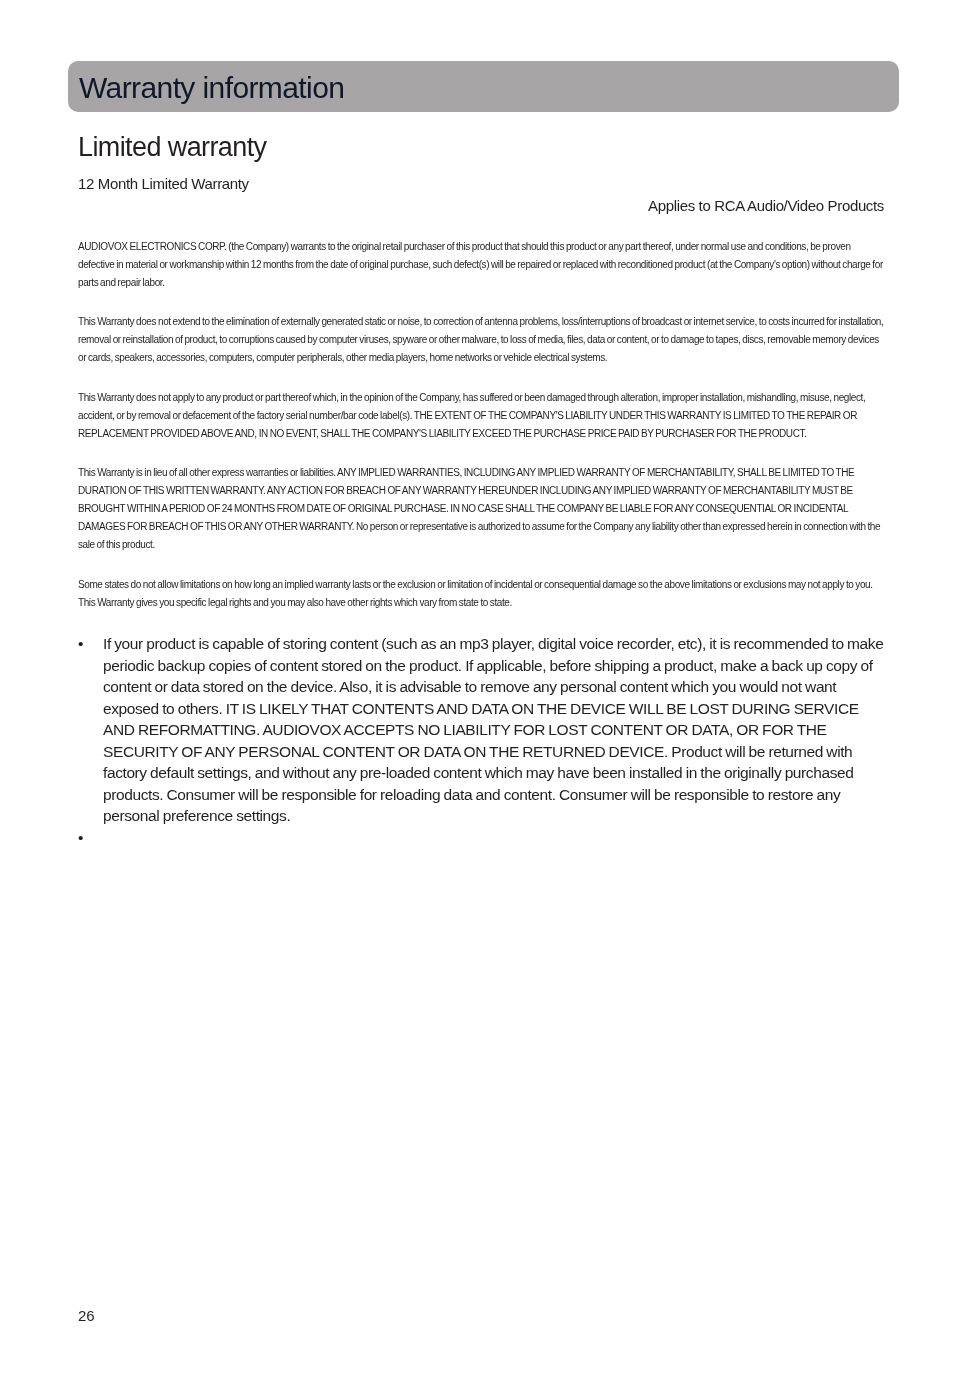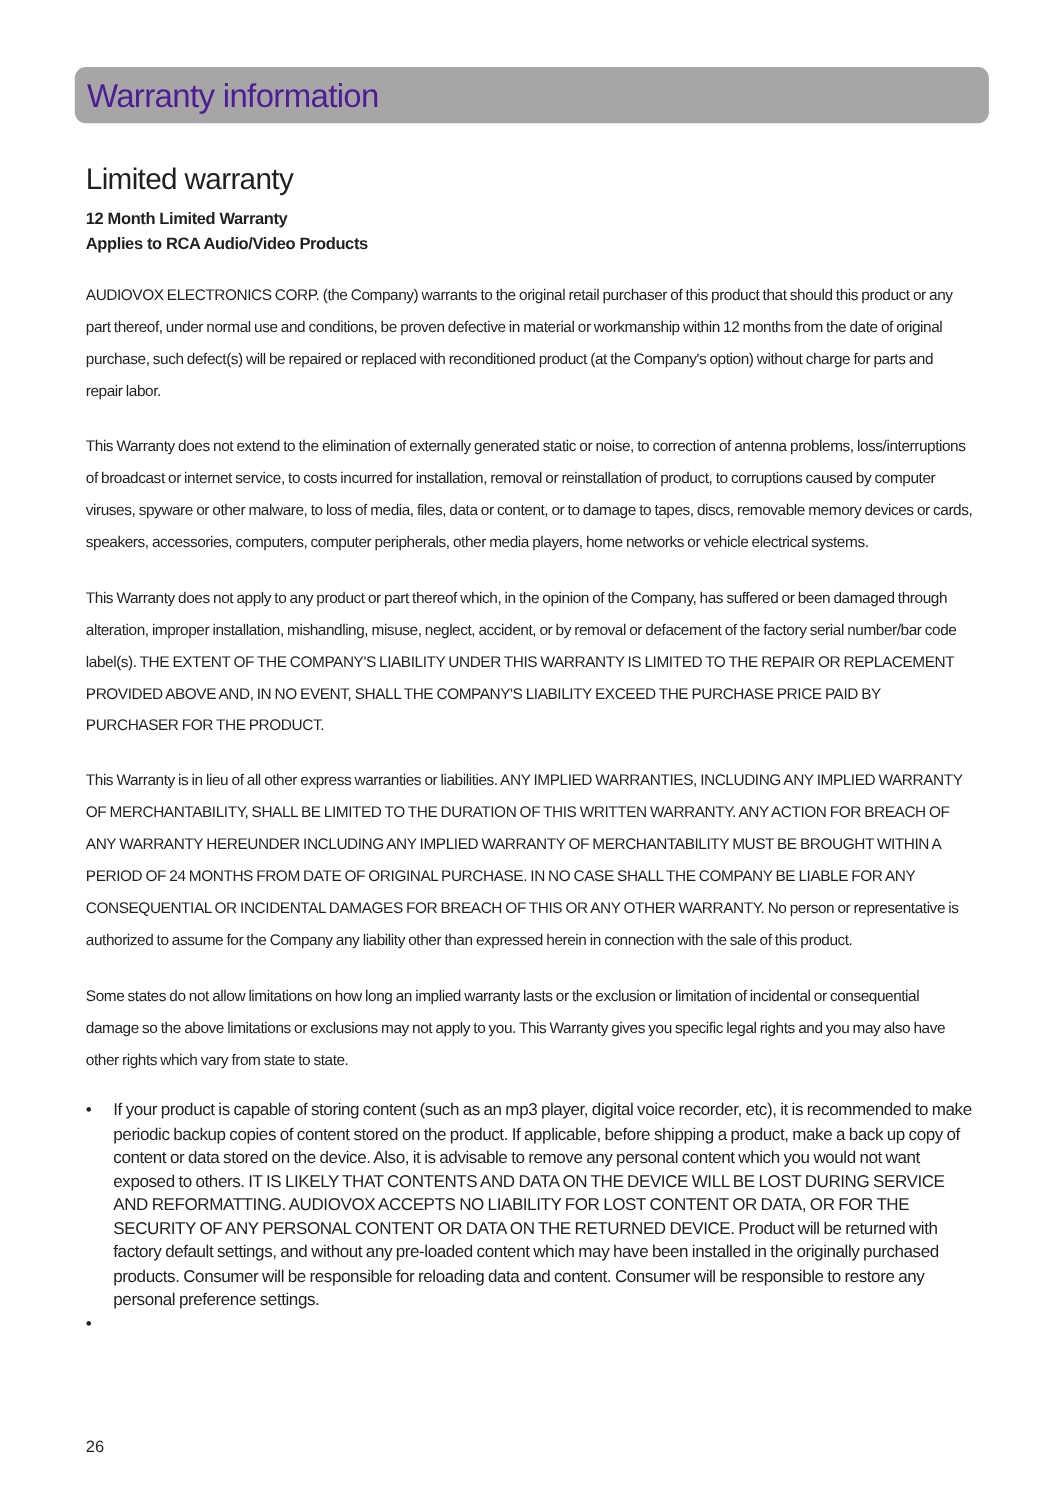--- a/index.html
+++ b/index.html
@@ -21,48 +21,47 @@
       background: #a7a5a6;
       border-radius: 10px;
       box-sizing: border-box;
     }
     .header-title {
       position: absolute;
       left: 11px;
       top: 9px;
       font-size: 30px;
       line-height: 36px;
-      color: #4c1d95;
+      color: #0f172a;
       letter-spacing: -0.6px;
       font-stretch: condensed;
     }
     .content {
       position: absolute;
       left: 78px;
       top: 127px;
       width: 806px;
-      margin-top: 16px;
     }
     .section-title {
       font-size: 27px;
       line-height: 40px;
       margin: 0 0 6px 0;
       letter-spacing: -0.6px;
       font-weight: normal;
     }
     .subhead {
       font-size: 15px;
       line-height: 21.5px;
-      font-weight: bold;
+      font-weight: normal;
       letter-spacing: -0.35px;
       margin: 0;
     }
     p.body {
-      font-size: 14px;
-      line-height: 29px;
+      font-size: 10px;
+      line-height: 18px;
       margin: 0 0 21.5px 0;
       letter-spacing: -0.4px;
       word-spacing: -0.5px;
     }
     .claim-head {
       font-size: 15px;
       line-height: 21.5px;
       font-weight: bold;
       letter-spacing: -0.35px;
       margin: 0;
@@ -99,21 +98,21 @@
 <body>
 
 <div class="header-band">
   <div class="header-title">Warranty information</div>
 </div>
 
 <div class="content">
   <h2 class="section-title">Limited warranty</h2>
 
   <div class="subhead">12 Month Limited Warranty</div>
-  <div class="subhead" style="margin-bottom:21.5px;">Applies to RCA Audio/Video Products</div>
+  <div class="subhead" style="margin-bottom:21.5px;text-align:right;">Applies to RCA Audio/Video Products</div>
 
   <p class="body">AUDIOVOX ELECTRONICS CORP. (the Company) warrants to the original retail purchaser of this product that should this product or any part thereof, under normal use and conditions, be proven defective in material or workmanship within 12 months from the date of original purchase, such defect(s) will be repaired or replaced with reconditioned product (at the Company's option) without charge for parts and repair labor.</p>
   <p class="body">This Warranty does not extend to the elimination of externally generated static or noise, to correction of antenna problems, loss/interruptions of broadcast or internet service, to costs incurred for installation, removal or reinstallation of product, to corruptions caused by computer viruses, spyware or other malware, to loss of media, files, data or content, or to damage to tapes, discs, removable memory devices or cards, speakers, accessories, computers, computer peripherals, other media players, home networks or vehicle electrical systems.</p>
   <p class="body">This Warranty does not apply to any product or part thereof which, in the opinion of the Company, has suffered or been damaged through alteration, improper installation, mishandling, misuse, neglect, accident, or by removal or defacement of the factory serial number/bar code label(s). THE EXTENT OF THE COMPANY'S LIABILITY UNDER THIS WARRANTY IS LIMITED TO THE REPAIR OR REPLACEMENT PROVIDED ABOVE AND, IN NO EVENT, SHALL THE COMPANY'S LIABILITY EXCEED THE PURCHASE PRICE PAID BY PURCHASER FOR THE PRODUCT.</p>
   <p class="body">This Warranty is in lieu of all other express warranties or liabilities. ANY IMPLIED WARRANTIES, INCLUDING ANY IMPLIED WARRANTY OF MERCHANTABILITY, SHALL BE LIMITED TO THE DURATION OF THIS WRITTEN WARRANTY. ANY ACTION FOR BREACH OF ANY WARRANTY HEREUNDER INCLUDING ANY IMPLIED WARRANTY OF MERCHANTABILITY MUST BE BROUGHT WITHIN A PERIOD OF 24 MONTHS FROM DATE OF ORIGINAL PURCHASE. IN NO CASE SHALL THE COMPANY BE LIABLE FOR ANY CONSEQUENTIAL OR INCIDENTAL DAMAGES FOR BREACH OF THIS OR ANY OTHER WARRANTY. No person or representative is authorized to assume for the Company any liability other than expressed herein in connection with the sale of this product.</p>
   <p class="body">Some states do not allow limitations on how long an implied warranty lasts or the exclusion or limitation of incidental or consequential damage so the above limitations or exclusions may not apply to you. This Warranty gives you specific legal rights and you may also have other rights which vary from state to state.</p>
 
   <ul class="claims">
     <li>
       <span class="bullet">•</span>

